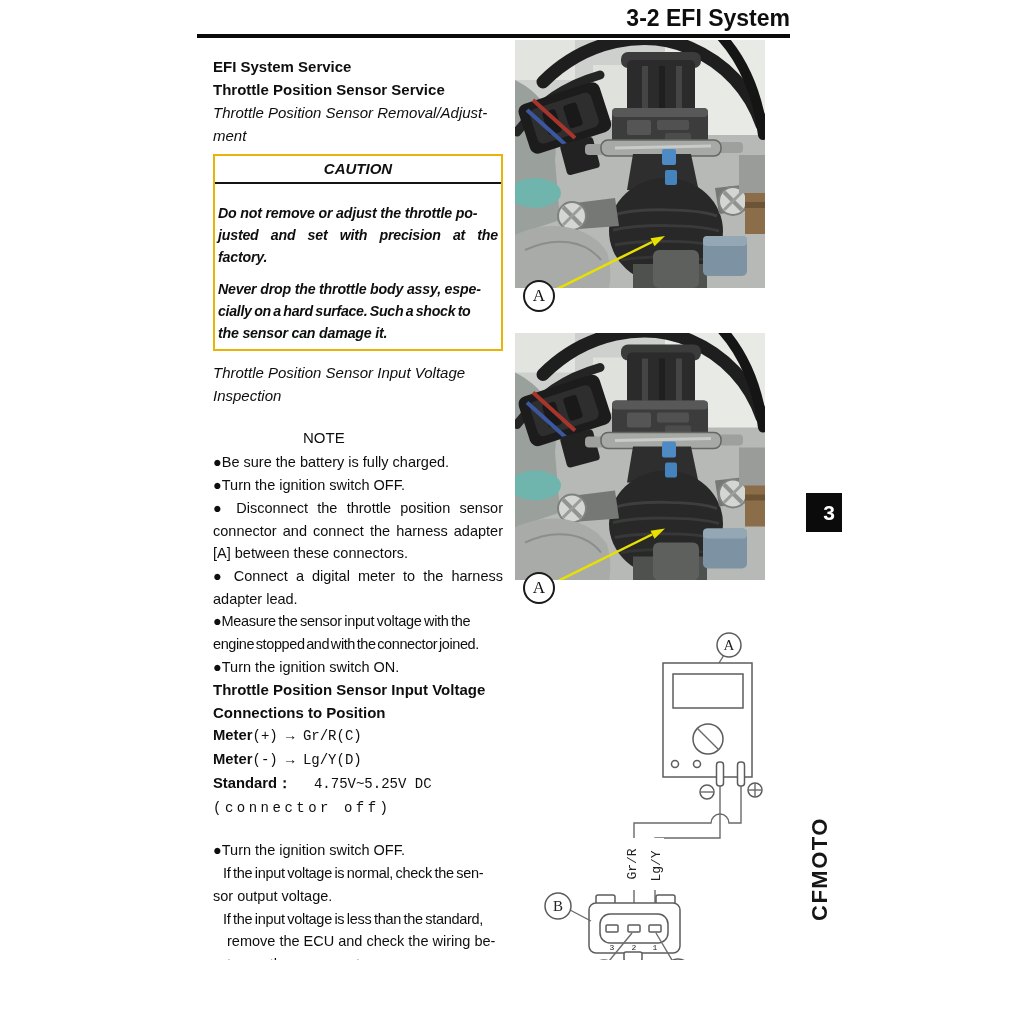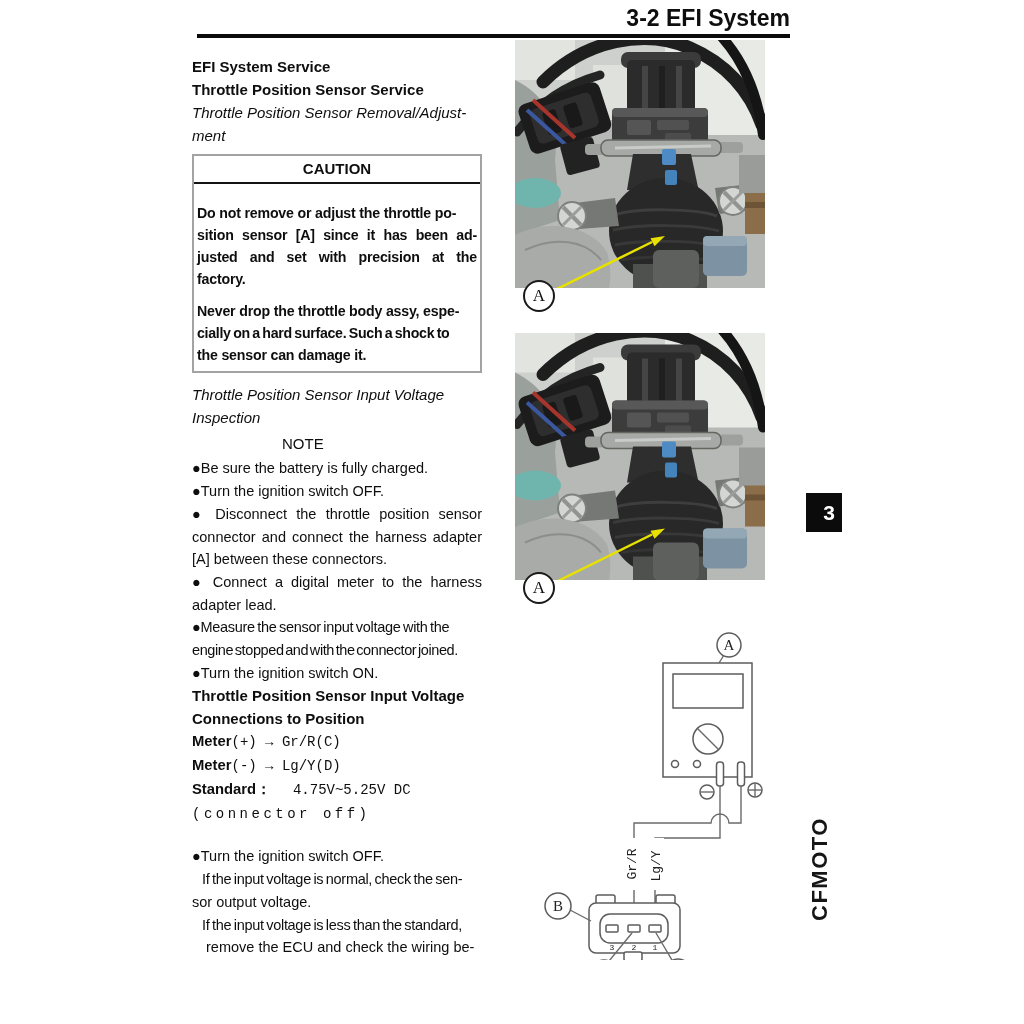--- a/index.html
+++ b/index.html
@@ -5,36 +5,36 @@
   html,body{margin:0;padding:0;background:#ffffff;}
   .page{position:relative;width:1024px;height:960px;background:#fff;overflow:hidden;
         font-family:"Liberation Sans",sans-serif;color:#0e0e0e;}
   
   .hdr-title{position:absolute;top:5px;left:400px;width:390px;text-align:right;
              font-size:23px;font-weight:bold;letter-spacing:0px;}
   .rule-top{position:absolute;left:197px;top:34px;width:593px;height:4px;background:#0a0a0a;}
   .rule-bottom{position:absolute;left:197px;top:993px;width:593px;height:3px;background:#0a0a0a;}
   .pageno{position:absolute;left:600px;top:996px;width:190px;font-size:20px;}
   
-  .col{position:absolute;left:192px;top:50px;width:290px;font-size:14.5px;line-height:22.7px;}
+  .col{position:absolute;left:213px;top:50px;width:290px;font-size:14.5px;line-height:22.7px;}
   .ln{white-space:nowrap;}
   .h{font-weight:bold;font-size:15px;line-height:23px;}
   .h1{margin-top:5px;}
   .it{font-style:italic;font-size:15px;line-height:23px;}
-  .caution-box{border:2px solid #a3a3a3;margin-top:7px;}
+  .caution-box{border:2px solid #eab308;margin-top:7px;font-style:italic;}
   .caution-title{text-align:center;font-weight:bold;font-size:15px;padding:2px 0 1px;
                  border-bottom:2px solid #141414;}
   .caution-body{padding:18px 3px 5px;font-weight:bold;font-size:14.2px;line-height:22px;
                 letter-spacing:-0.2px;}
   .cb-gap{height:10px;}
   .j{text-align:justify;text-align-last:justify;}
   .tight{letter-spacing:-0.4px;word-spacing:-2px;}
   .stight{letter-spacing:-0.3px;word-spacing:-1.2px;}
   .insp{margin-top:10px;}
-  .note-label{margin-left:90px;font-size:15px;margin-top:4px;margin-bottom:2px;}
+  .note-label{margin-left:90px;font-size:15px;margin-top:20px;margin-bottom:2px;}
   .spec-row{line-height:23px;}
   .spec-row .b{font-weight:bold;font-size:14.8px;}
   .mono{font-family:"Liberation Mono",monospace;font-size:14px;}
   .std-val{margin-left:22px;}
   .conn-off{letter-spacing:3.5px;}
   .post{margin-top:19px;}
   .ind1{padding-left:10px;}
   .ind2{padding-left:14px;}
   
   .photo{position:absolute;left:515px;width:250px;}
@@ -73,21 +73,20 @@
   <div class="col">
     <div class="h h1 ln">EFI System Service</div>
     <div class="h ln">Throttle Position Sensor Service</div>
     <div class="it ln">Throttle Position Sensor Removal/Adjust-</div>
     <div class="it ln">ment</div>
 
     <div class="caution-box">
       <div class="caution-title">CAUTION</div>
       <div class="caution-body">
         <div class="ln">Do not remove or adjust the throttle po-</div>
-        <div class="j">sition sensor [A] since it has been ad-</div>
         <div class="j">justed and set with precision at the</div>
         <div class="ln">factory.</div>
         <div class="cb-gap"></div>
         <div class="ln">Never drop the throttle body assy, espe-</div>
         <div class="ln stight">cially on a hard surface. Such a shock to</div>
         <div class="ln">the sensor can damage it.</div>
       </div>
     </div>
 
     <div class="it insp ln">Throttle Position Sensor Input Voltage</div>

